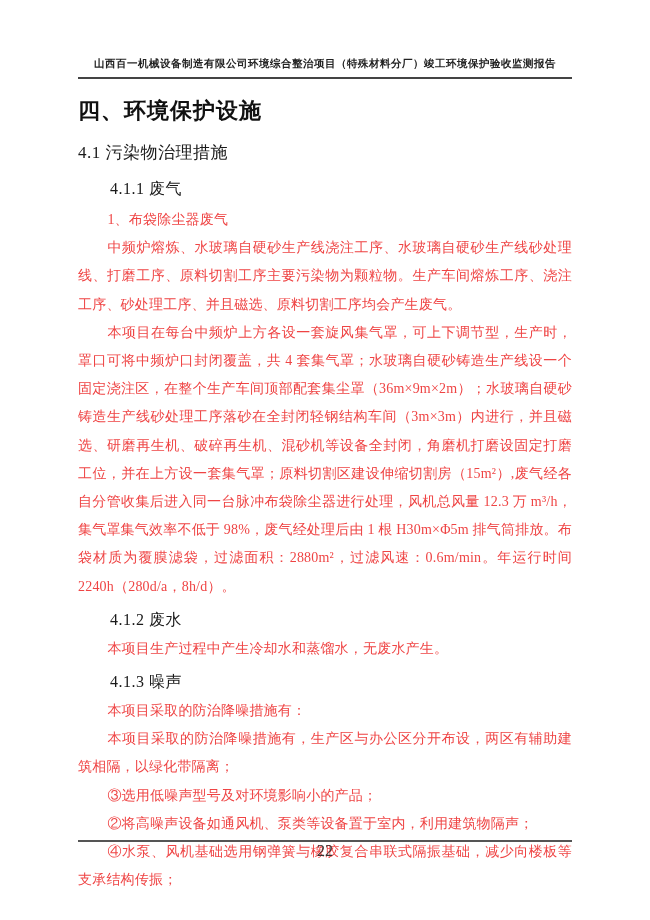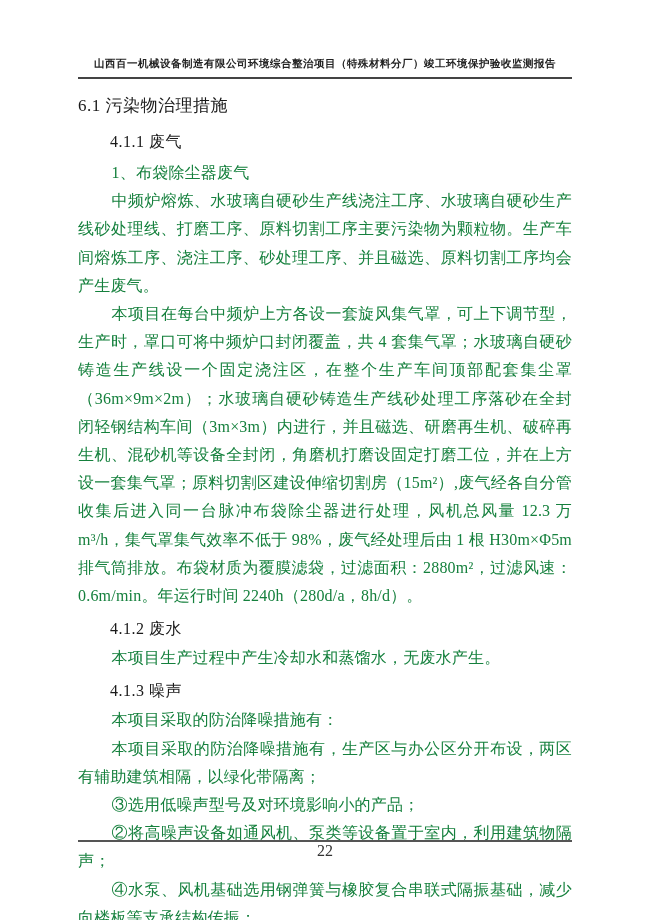--- a/index.html
+++ b/index.html
@@ -54,24 +54,24 @@
     margin-top: 13px;
     margin-left: 32px;
     font-size: 16px;
     font-weight: normal;
     color: #1a1a1a;
     letter-spacing: 0.5px;
     line-height: 22px;
   }
   
   .body-para {
-    font-size: 16px;
+    font-size: 14px;
     line-height: 28.2px;
     text-align: justify;
-    color: #15803d;
+    color: #ef4444;
     letter-spacing: 0.2px;
   }
   .indent { text-indent: 2.1em; }
   .list-head { margin-top: 6px; }
   .gap-above-small { margin-top: 8px; }
   .gap-above { margin-top: 4px; }
   
   .footer {
     position: absolute;
     left: 78px;
@@ -92,22 +92,23 @@
 </head>
 <body>
 
 <div class="page">
 
   <div class="header">
     <div class="header-text">山西百一机械设备制造有限公司环境综合整治项目（特殊材料分厂）竣工环境保护验收监测报告</div>
     <div class="header-rule"></div>
   </div>
 
+  <div class="chapter-title">四、环境保护设施</div>
 
-  <div class="section-title">6.1 污染物治理措施</div>
+  <div class="section-title">4.1 污染物治理措施</div>
 
   <div class="subsection-title">4.1.1 废气</div>
 
   <div class="body-para indent list-head">1、布袋除尘器废气</div>
 
   <div class="body-para indent">中频炉熔炼、水玻璃自硬砂生产线浇注工序、水玻璃自硬砂生产线砂处理线、打磨工序、原料切割工序主要污染物为颗粒物。生产车间熔炼工序、浇注工序、砂处理工序、并且磁选、原料切割工序均会产生废气。</div>
 
   <div class="body-para indent">本项目在每台中频炉上方各设一套旋风集气罩，可上下调节型，生产时，罩口可将中频炉口封闭覆盖，共 4 套集气罩；水玻璃自硬砂铸造生产线设一个固定浇注区，在整个生产车间顶部配套集尘罩（36m×9m×2m）；水玻璃自硬砂铸造生产线砂处理工序落砂在全封闭轻钢结构车间（3m×3m）内进行，并且磁选、研磨再生机、破碎再生机、混砂机等设备全封闭，角磨机打磨设固定打磨工位，并在上方设一套集气罩；原料切割区建设伸缩切割房（15m²）,废气经各自分管收集后进入同一台脉冲布袋除尘器进行处理，风机总风量 12.3 万 m³/h，集气罩集气效率不低于 98%，废气经处理后由 1 根 H30m×Φ5m 排气筒排放。布袋材质为覆膜滤袋，过滤面积：2880m²，过滤风速：0.6m/min。年运行时间 2240h（280d/a，8h/d）。</div>
 
   <div class="subsection-title gap-above-small">4.1.2 废水</div>

